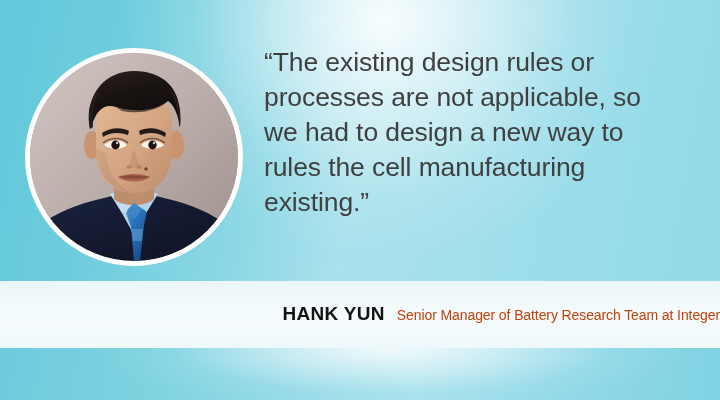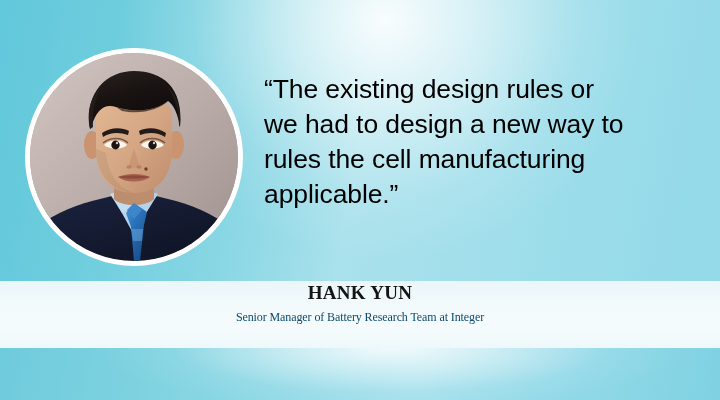--- a/index.html
+++ b/index.html
@@ -88,57 +88,56 @@
     position: absolute;
     inset: 0;
     background: linear-gradient(135deg, #cdc1bd 0%, #b9aaa7 45%, #a89a98 75%, #9d8f8e 100%);
   }
   .pp-svg { position:absolute; inset:0; width:100%; height:100%; display:block; }
 
   
   .quote {
     position: absolute;
     left: 264px;
-    top: 72px;
+    top: 45px;
     width: 430px;
     font-size: 26.5px;
     line-height: 35px;
-    color: #000000;
+    color: #404040;
     letter-spacing: -0.1px;
     font-weight: 400;
   }
   .quote-line { display: block; white-space: nowrap; }
 
   
   .attrib {
     position: absolute;
     left: 0;
     top: 281px;
     width: 720px;
     height: 67px;
     display: flex;
-    flex-direction: column;
     align-items: center;
-    justify-content: flex-start;
-    font-family: Liberation Serif, serif;
+    justify-content: flex-end;
   }
   .attrib-name {
     font-size: 19px;
     font-weight: bold;
     color: #141414;
     letter-spacing: 0.3px;
     line-height: 24px;
     margin-bottom: 2px;
   }
   .attrib-role {
-    font-size: 12px;
+    font-size: 14px;
     font-weight: 400;
-    color: #0c4a6e;
+    color: #c2410c;
     letter-spacing: -0.1px;
     line-height: 20px;
+    margin-left: 12px;
   }
 </style>
 </head>
 <body>
 
 <div class="slide">
 
   <div class="bg-top"></div>
   <div class="bg-band"></div>
   <div class="bg-bottom"></div>
@@ -224,23 +223,24 @@
 
         <circle cx="116" cy="116" r="1.7" fill="#6b3f2c"></circle>
 
         <path d="M 66 96 C 66 120 80 138 104 140 C 90 136 78 122 76 100 Z" fill="#000000" opacity="0.06"></path>
       </svg>
     </div>
   </div>
 
   <div class="quote">
     <span class="quote-line">“The existing design rules or</span>
+    <span class="quote-line">processes are not applicable, so</span>
     <span class="quote-line">we had to design a new way to</span>
     <span class="quote-line">rules the cell manufacturing</span>
-    <span class="quote-line">applicable.”</span>
+    <span class="quote-line">existing.”</span>
   </div>
 
   <div class="attrib">
     <div class="attrib-name">HANK YUN</div>
     <div class="attrib-role">Senior Manager of Battery Research Team at Integer</div>
   </div>
 
 </div>
 
 </body></html>

